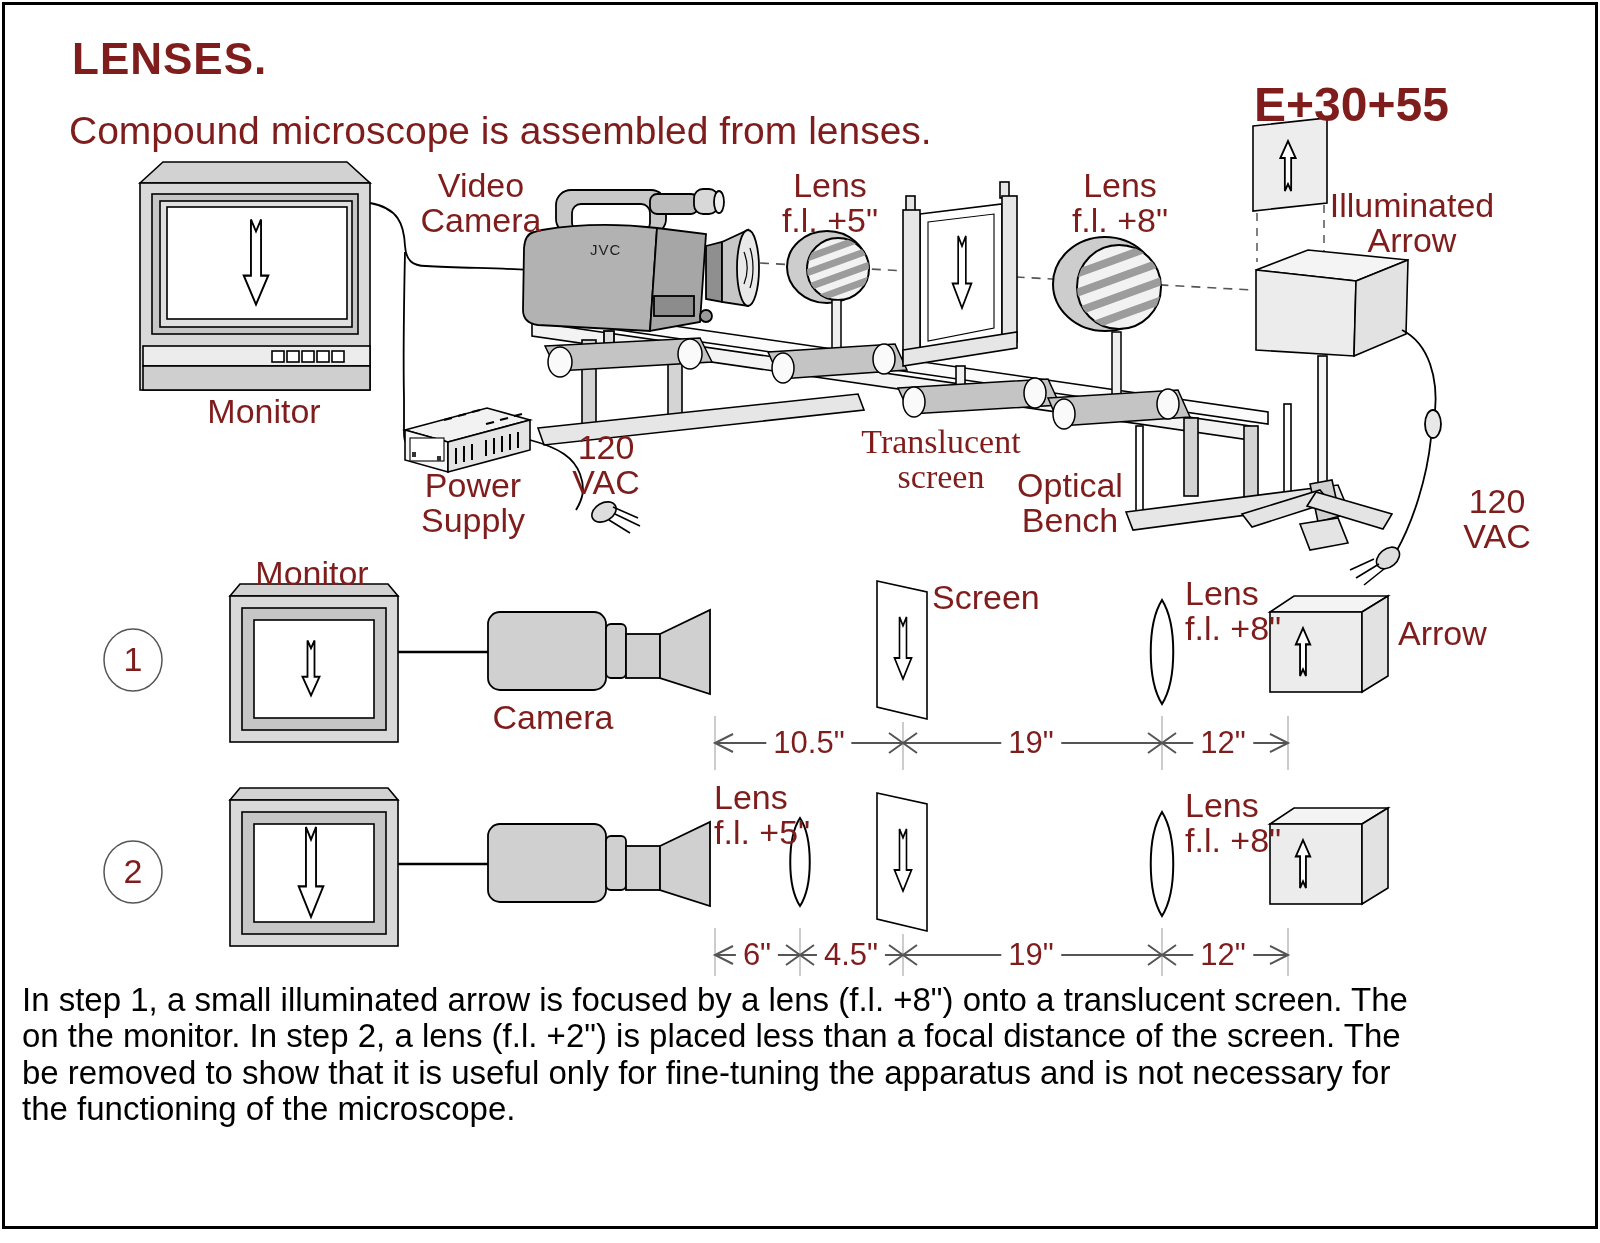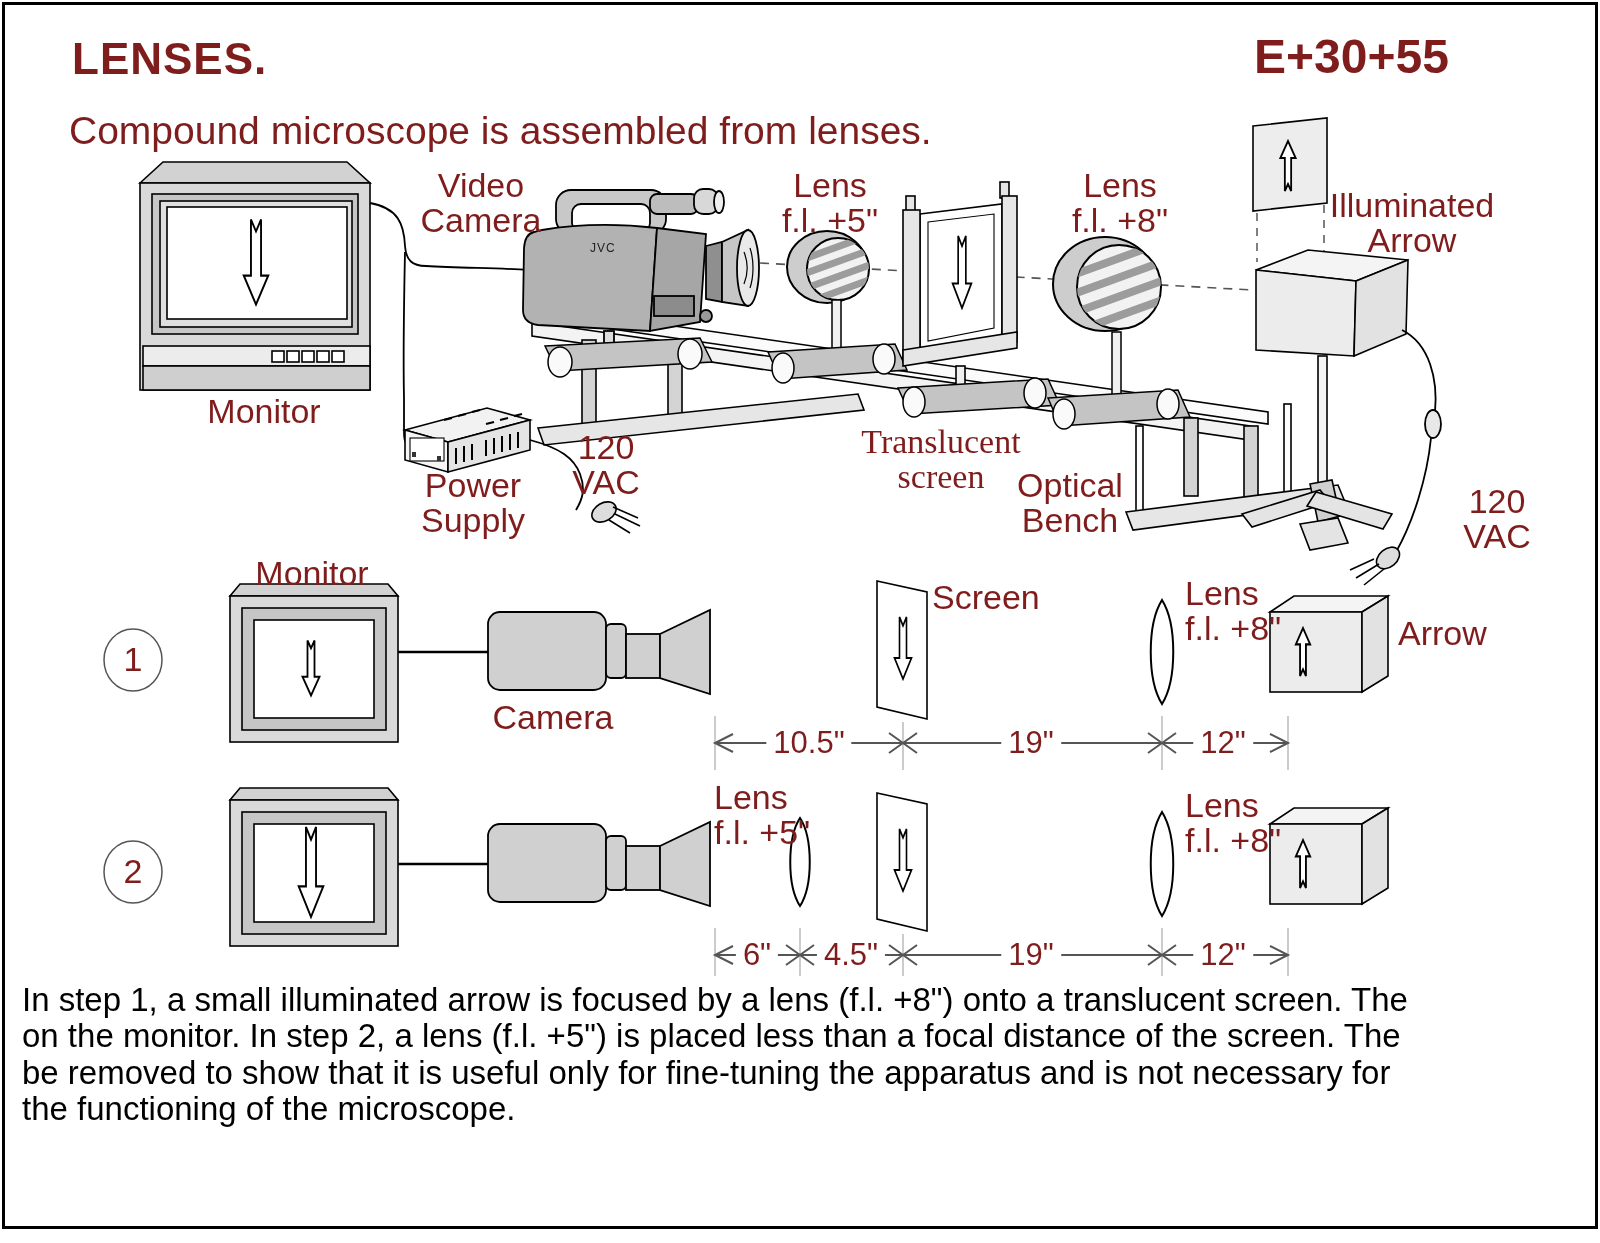--- a/index.html
+++ b/index.html
@@ -4,27 +4,27 @@
 <style>
   html,body{margin:0;padding:0;background:#fff;}
   #page{position:relative;width:1600px;height:1243px;background:#fff;font-family:"Liberation Sans",sans-serif;color:#000;overflow:hidden;}
   #frame{position:absolute;left:2px;top:2px;width:1590px;height:1221px;border:3px solid #000;}
   .lbl{position:absolute;white-space:pre-line;line-height:1.04;color:#7f1d1d;}
   .ctr{transform:translateX(-50%);text-align:center;}
   .mid{transform:translate(-50%,-50%);text-align:center;}
   .t35{font-size:34px;}
   .t31{font-size:31px;}
   .title{font-size:44px;font-weight:bold;letter-spacing:1px;}
-  .code{font-size:48px;font-weight:bold;}
+  .code{font-size:48px;font-weight:bold;margin-top:48px;}
   .subtitle{font-size:39px;margin-top:10px;}
   .dim{background:#fff;padding:0 7px;}
   .desc{position:absolute;left:22px;width:1535px;font-size:33px;line-height:36.3px;}
   .desc div{white-space:nowrap;}
   .num{font-size:34px;}
-  .brand{font-size:12px;color:#222;letter-spacing:1px;}
+  .brand{font-size:15px;color:#222;letter-spacing:1px;}
   svg{position:absolute;left:0;top:0;}
 </style>
 </head>
 <body>
 
 <div id="page">
 <div id="frame"></div>
 
 <svg width="1600" height="1243" viewBox="0 0 1600 1243">
   <defs>
@@ -334,18 +334,18 @@
 f.l. +5"</div>
 <div class="lbl t35" style="left:1185px;top:788px;">Lens
 f.l. +8"</div>
 <div class="lbl t31 dim mid" style="left:757px;top:955px;">6"</div>
 <div class="lbl t31 dim mid" style="left:851px;top:955px;">4.5"</div>
 <div class="lbl t31 dim mid" style="left:1031px;top:955px;">19"</div>
 <div class="lbl t31 dim mid" style="left:1223px;top:955px;">12"</div>
 
 <div class="desc" style="top:982px;">
   <div>In step 1, a small illuminated arrow is focused by a lens (f.l. +8") onto a translucent screen. The</div>
-  <div>on the monitor. In step 2, a lens (f.l. +5") is placed less than a focal distance of the screen. The</div>
+  <div>on the monitor. In step 2, a lens (f.l. +2") is placed less than a focal distance of the screen. The</div>
   <div>be removed to show that it is useful only for fine-tuning the apparatus and is not necessary for</div>
   <div>the functioning of the microscope.</div>
 </div>
 
 </div>
 
 </body></html>

